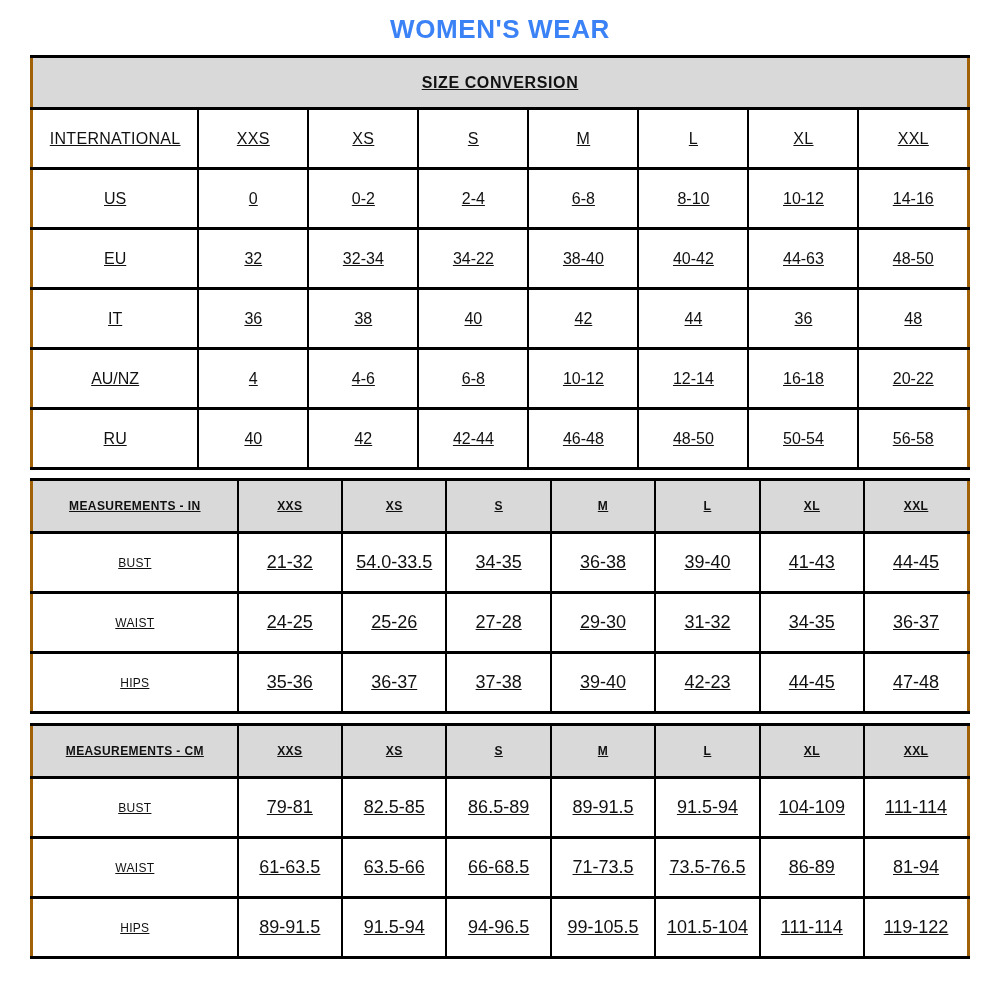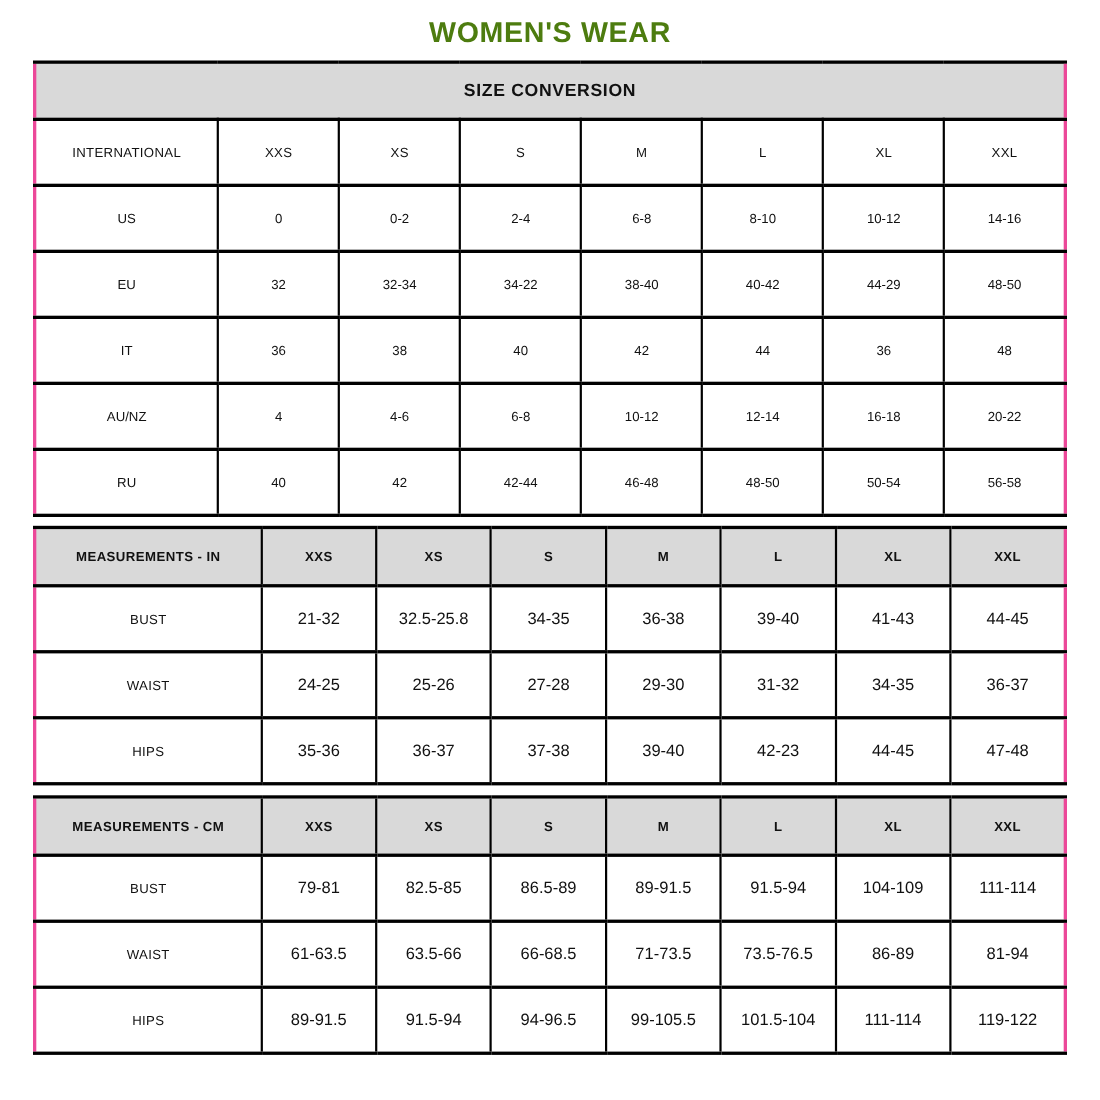--- a/index.html
+++ b/index.html
@@ -11,54 +11,55 @@
     padding: 0 30px;
     font-family: "Liberation Sans", sans-serif;
     color: #111111;
   }
   .page-title {
     text-align: center;
     font-size: 26px;
     font-weight: 700;
     letter-spacing: 0.6px;
     margin: 14px 0 10px 0;
-    color: #4d7c0f;
+    color: #3b82f6;
   }
   table.tbl {
     width: 100%;
     border-collapse: collapse;
     table-layout: fixed;
-    border: 3px solid #ec4899;
+    border: 3px solid #a16207;
+    text-decoration: underline;
   }
   table.tbl td {
     border: 2px solid #000000;
     border-top-width: 3px;
     border-bottom-width: 3px;
     text-align: center;
     vertical-align: middle;
     padding: 0;
     overflow: hidden;
     white-space: nowrap;
   }
   .gray { background: #d9d9d9; }
 
   
-  .t1 td { font-size: 12px; font-weight: 400; height: 57px; }
+  .t1 td { font-size: 16px; font-weight: 400; height: 57px; }
   .t1 tr.banner td { height: 49px; font-size: 16px; font-weight: 700; letter-spacing: 0.6px; }
   .t1 tr.intl td { font-weight: 500; letter-spacing: 0.3px; }
 
   
   .t2 { margin-top: 8px; }
   .t3 { margin-top: 9px; }
   .t2 td, .t3 td { height: 57px; }
   .t2 tr.head td, .t3 tr.head td {
     height: 50px; font-size: 12px; font-weight: 700; letter-spacing: 0.4px;
   }
   .t2 td.rowlabel, .t3 td.rowlabel { font-size: 12px; font-weight: 400; letter-spacing: 0.3px; }
-  .t2 td.val, .t3 td.val { font-size: 15px; font-weight: 500; }
+  .t2 td.val, .t3 td.val { font-size: 18px; font-weight: 500; }
 </style>
 </head>
 <body>
 
 <h1 class="page-title">WOMEN'S WEAR</h1>
 
 <table class="tbl t1">
   <colgroup>
     <col style="width:17.8%">
     <col style="width:11.743%">
@@ -93,21 +94,21 @@
     <td>10-12</td>
     <td>14-16</td>
   </tr>
   <tr>
     <td>EU</td>
     <td>32</td>
     <td>32-34</td>
     <td>34-22</td>
     <td>38-40</td>
     <td>40-42</td>
-    <td>44-29</td>
+    <td>44-63</td>
     <td>48-50</td>
   </tr>
   <tr>
     <td>IT</td>
     <td>36</td>
     <td>38</td>
     <td>40</td>
     <td>42</td>
     <td>44</td>
     <td>36</td>
@@ -154,21 +155,21 @@
     <td class="gray">XS</td>
     <td class="gray">S</td>
     <td class="gray">M</td>
     <td class="gray">L</td>
     <td class="gray">XL</td>
     <td class="gray">XXL</td>
   </tr>
   <tr>
     <td class="rowlabel">BUST</td>
     <td class="val">21-32</td>
-    <td class="val">32.5-25.8</td>
+    <td class="val">54.0-33.5</td>
     <td class="val">34-35</td>
     <td class="val">36-38</td>
     <td class="val">39-40</td>
     <td class="val">41-43</td>
     <td class="val">44-45</td>
   </tr>
   <tr>
     <td class="rowlabel">WAIST</td>
     <td class="val">24-25</td>
     <td class="val">25-26</td>

